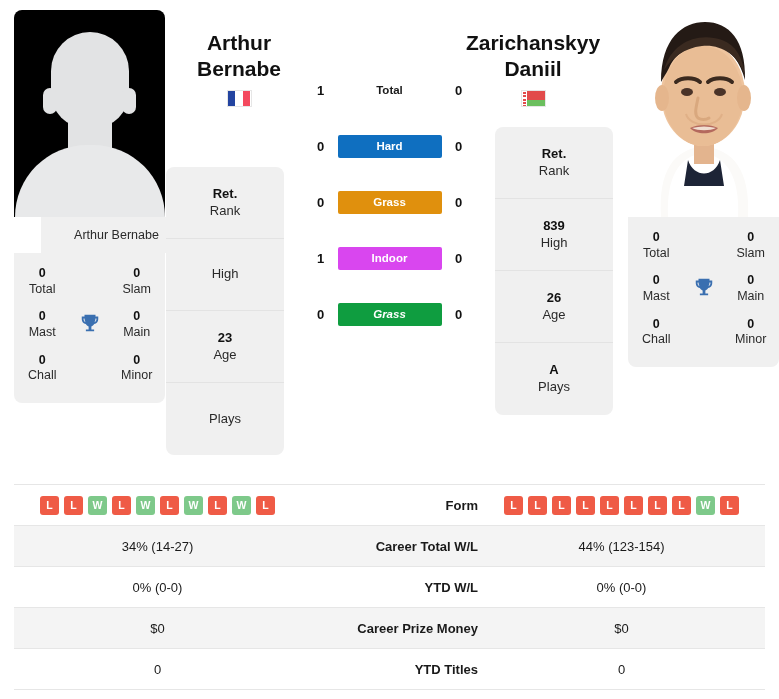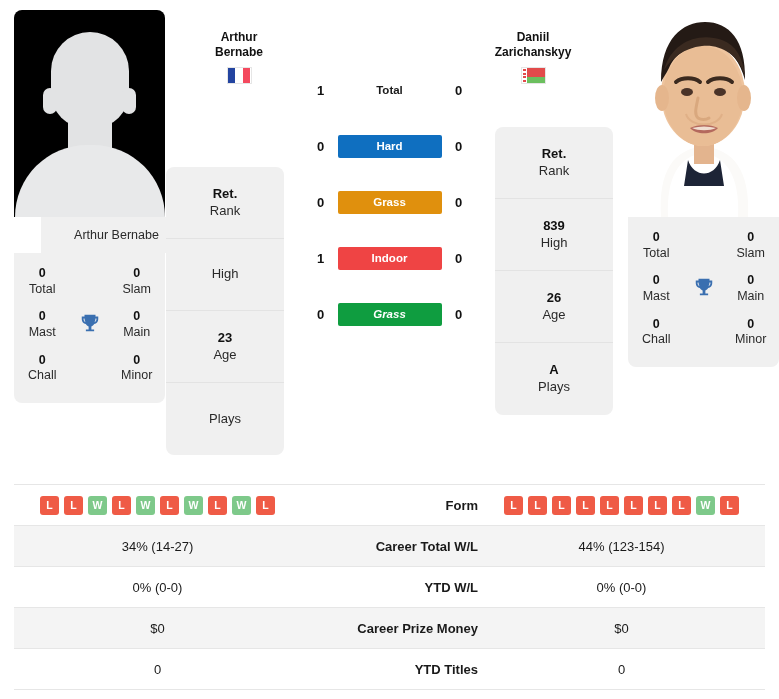--- a/index.html
+++ b/index.html
@@ -111,21 +111,21 @@
     width: 104px; height: 23px; line-height: 23px; text-align: center;
     font-size: 11.5px; font-weight: bold; color: #ffffff;
     border-radius: 2px;
   }
   .h2h-label.plain { color: #1a1a1a; background: transparent; }
 
   
   .names-layer { position: absolute; left: 0; top: 0; width: 779px; height: 130px; pointer-events: none; }
   .pname {
     position: absolute; width: 150px; text-align: center;
-    font-size: 12px; font-weight: bold; color: #111; line-height: 1.25;
+    font-size: 21px; font-weight: bold; color: #111; line-height: 1.25;
   }
   .pname.left { left: 164px; top: 30px; }
   .pname.right { left: 458px; top: 30px; }
   .flag-wrap { margin-top: 7px; display: flex; justify-content: center; }
 
   .flag-fr { width: 25px; height: 17px; display: flex; border: 1px solid #e6e6e6; }
   .flag-fr i { display: block; height: 100%; }
   .flag-fr .b { width: 33.4%; background: #2344a0; }
   .flag-fr .w { width: 33.2%; background: #ffffff; }
   .flag-fr .r { width: 33.4%; background: #f4495e; }
@@ -251,21 +251,21 @@
         <span class="h2h-label" id="bar-hard" style="background: rgb(15, 111, 192);">Hard</span>
         <span class="h2h-score">0</span>
       </div>
       <div class="h2h-row">
         <span class="h2h-score">0</span>
         <span class="h2h-label" id="bar-clay" style="background: rgb(224, 144, 13);">Grass</span>
         <span class="h2h-score">0</span>
       </div>
       <div class="h2h-row">
         <span class="h2h-score">1</span>
-        <span class="h2h-label" id="bar-indoor" style="background: #ef4444;">Indoor</span>
+        <span class="h2h-label" id="bar-indoor" style="background: #d946ef;">Indoor</span>
         <span class="h2h-score">0</span>
       </div>
       <div class="h2h-row">
         <span class="h2h-score">0</span>
         <span class="h2h-label" id="bar-grass" style="background: rgb(15, 157, 64); font-style: italic;">Grass</span>
         <span class="h2h-score">0</span>
       </div>
     </div>
 
     <div class="info-col right">
@@ -361,22 +361,22 @@
       <div>Bernabe</div>
       <div class="flag-wrap">
         <span class="flag-fr">
           <i class="b"></i>
             <i class="w"></i>
             <i class="r"></i>
         </span>
       </div>
     </div>
     <div class="pname right">
+      <div>Zarichanskyy</div>
       <div>Daniil</div>
-      <div>Zarichanskyy</div>
       <div class="flag-wrap">
         <span class="flag-by">
           <i class="top"></i>
             <i class="bot"></i>
           <i class="orn">
               <span></span>
               <span></span>
               <span></span>
               <span></span>
               <span></span>

